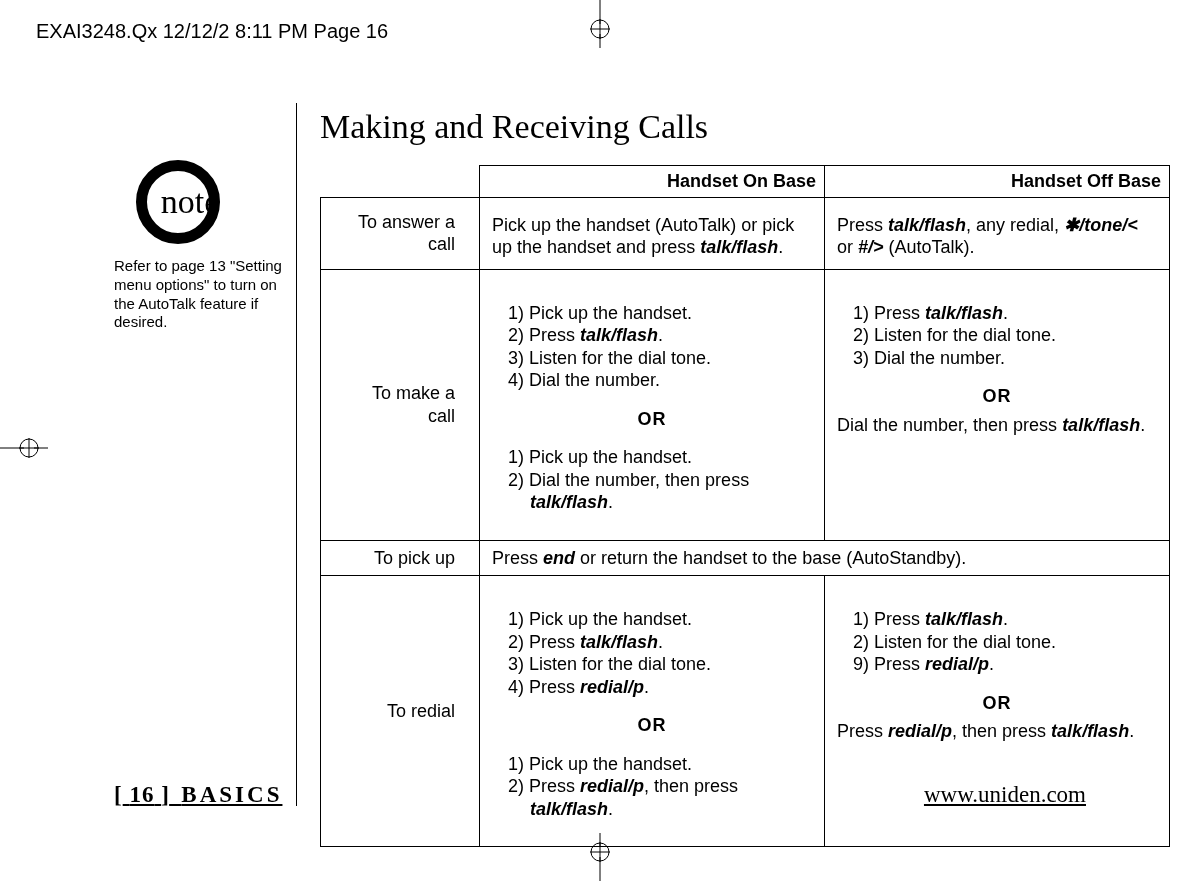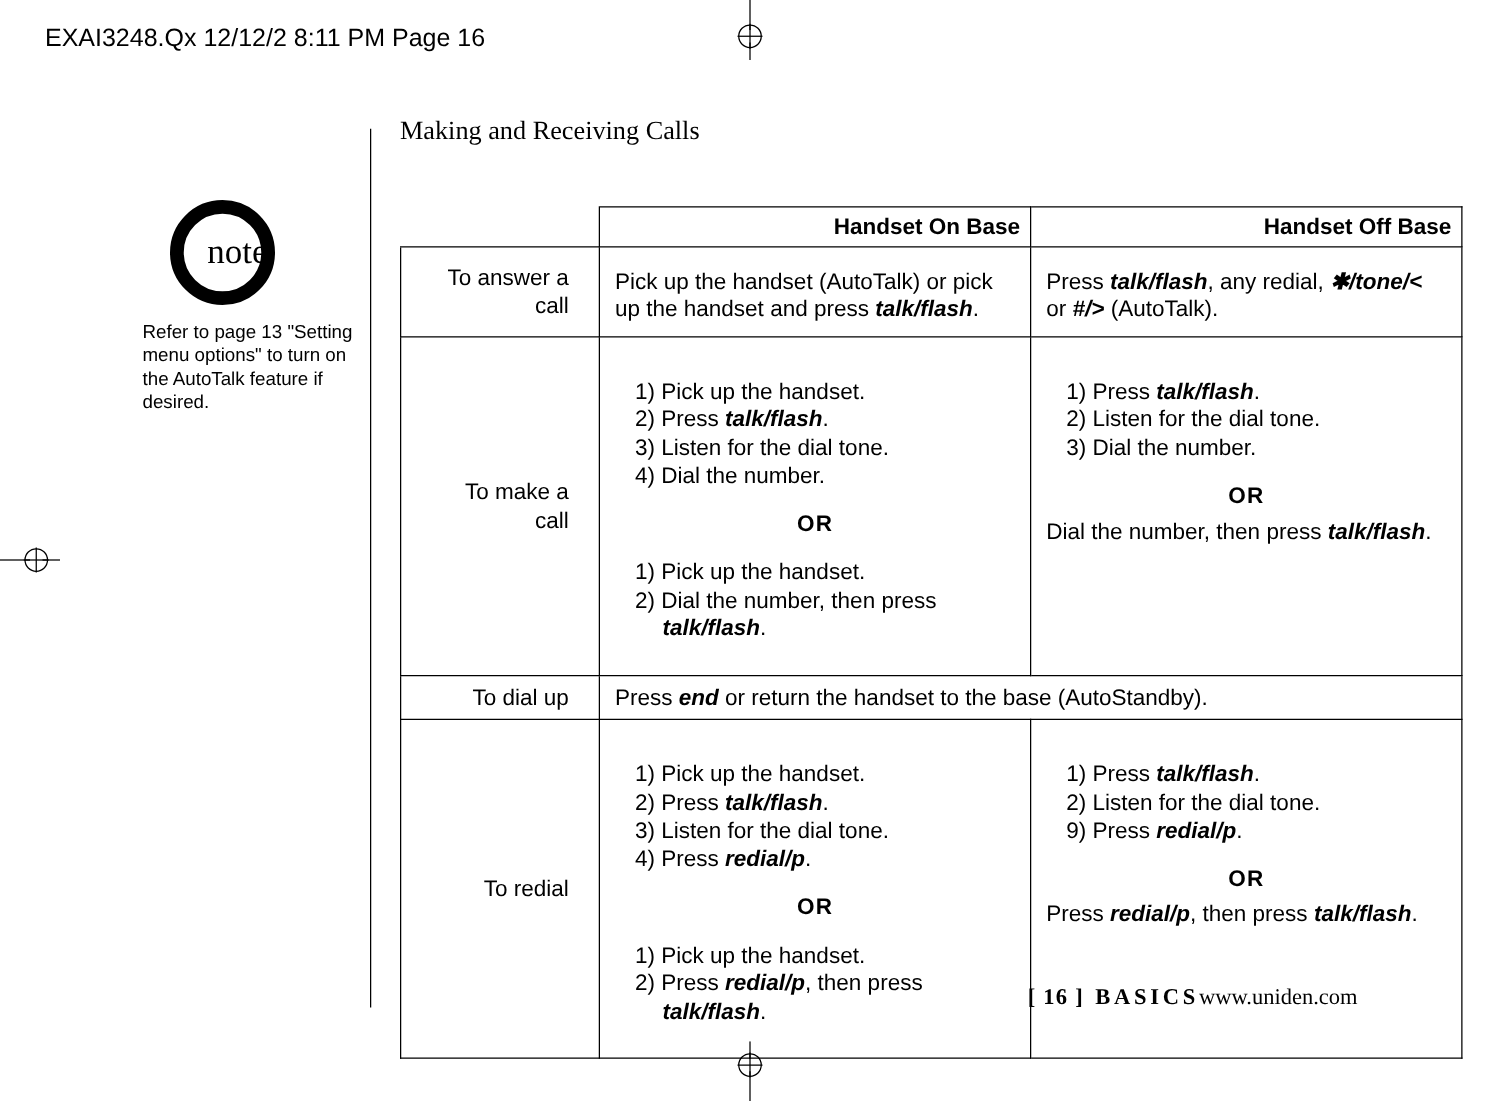--- a/index.html
+++ b/index.html
@@ -5,37 +5,37 @@
   html,body{margin:0;padding:0;background:#fff;}
   body{font-family:Georgia,'Times New Roman',serif;color:#000;width:1200px;height:881px;position:relative;}
   .page{position:absolute;inset:0;}
   .header-line{position:absolute;top:20px;left:36px;font-family:Arial,Helvetica,sans-serif;font-size:20px;}
   .reg-top,.reg-bot{position:absolute;left:50%;transform:translateX(-50%);}
   .reg-top{top:0;}
   .reg-bot{bottom:0;}
   .reg-left{position:absolute;left:0;top:428px;}
   .reg-mark svg{display:block;}
   .vrule{position:absolute;left:296px;top:103px;width:0;height:703px;border-left:1px solid #000;}
-  .title{position:absolute;left:320px;top:92px;font-size:21px;}
+  .title{position:absolute;left:320px;top:108px;font-size:34px;}
   .note-icon{position:absolute;left:136px;top:160px;}
   .note-icon .ring{width:84px;height:84px;border:11px solid #000;border-radius:50%;box-sizing:border-box;display:flex;align-items:center;justify-content:center;}
-  .note-icon .ring span{font-family:Georgia,serif;font-size:28px;margin-left:24px;}
+  .note-icon .ring span{font-family:Georgia,serif;font-size:34px;margin-left:24px;}
   .sidebar-text{position:absolute;left:114px;top:257px;width:175px;font-family:'Trebuchet MS',Arial,sans-serif;font-size:15px;line-height:1.25;}
   .tbl{position:absolute;left:320px;top:165px;border-collapse:collapse;font-family:'Trebuchet MS',Arial,sans-serif;font-size:18px;line-height:1.25;}
   .tbl td,.tbl th{border:1.5px solid #000;vertical-align:top;}
   .tbl th{font-weight:bold;text-align:right;padding:4px 8px;}
   .tbl .rowlabel{width:110px;text-align:right;vertical-align:middle;padding:6px 24px;font-weight:normal;}
   .cell{width:320px;padding:16px 12px 10px 12px;}
   .cell-wide{padding:6px 12px;margin-top:37px;}
   .or{text-align:center;font-weight:bold;letter-spacing:1px;margin:6px 0;}
   .steps{margin:16px;padding:0;}
   .steps div{margin:0;}
   .steps .indent{padding-left:22px;}
   .bi{font-weight:bold;font-style:italic;}
-  .footer{position:absolute;left:114px;bottom:73px;width:972px;display:flex;justify-content:flex-end;align-items:baseline;font-family:Georgia,serif;font-size:18px;}
+  .footer{position:absolute;left:114px;bottom:73px;width:972px;display:flex;justify-content:space-between;align-items:baseline;font-family:Georgia,serif;font-size:23px;text-decoration:underline;}
   .footer .pg{letter-spacing:1px;font-weight:bold;}
   .footer .pg .n{font-weight:bold;}
   .footer .sec{letter-spacing:3px;font-weight:bold;}
 </style>
 </head>
 <body>
 
 <div class="page">
   <div class="header-line">EXAI3248.Qx  12/12/2  8:11 PM  Page 16</div>
 
@@ -117,21 +117,21 @@
           <div><span>1) Press </span><span class="bi">talk/flash</span><span>.</span></div>
           <div>2) Listen for the dial tone.</div>
           <div>3) Dial the number.</div>
         </div>
         <div class="or">OR</div>
         <div><span>Dial the number, then press </span><span class="bi">talk/flash</span><span>.</span></div>
       </td>
     </tr>
 
     <tr>
-      <td class="rowlabel">To dial up</td>
+      <td class="rowlabel">To pick up</td>
       <td class="cell-wide" colspan="2">
         <span>Press </span><span class="bi">end</span><span> or return the handset to the base (AutoStandby).</span>
       </td>
     </tr>
 
     <tr>
       <td class="rowlabel">To redial</td>
       <td class="cell">
         <div class="steps">
           <div>1) Pick up the handset.</div>

